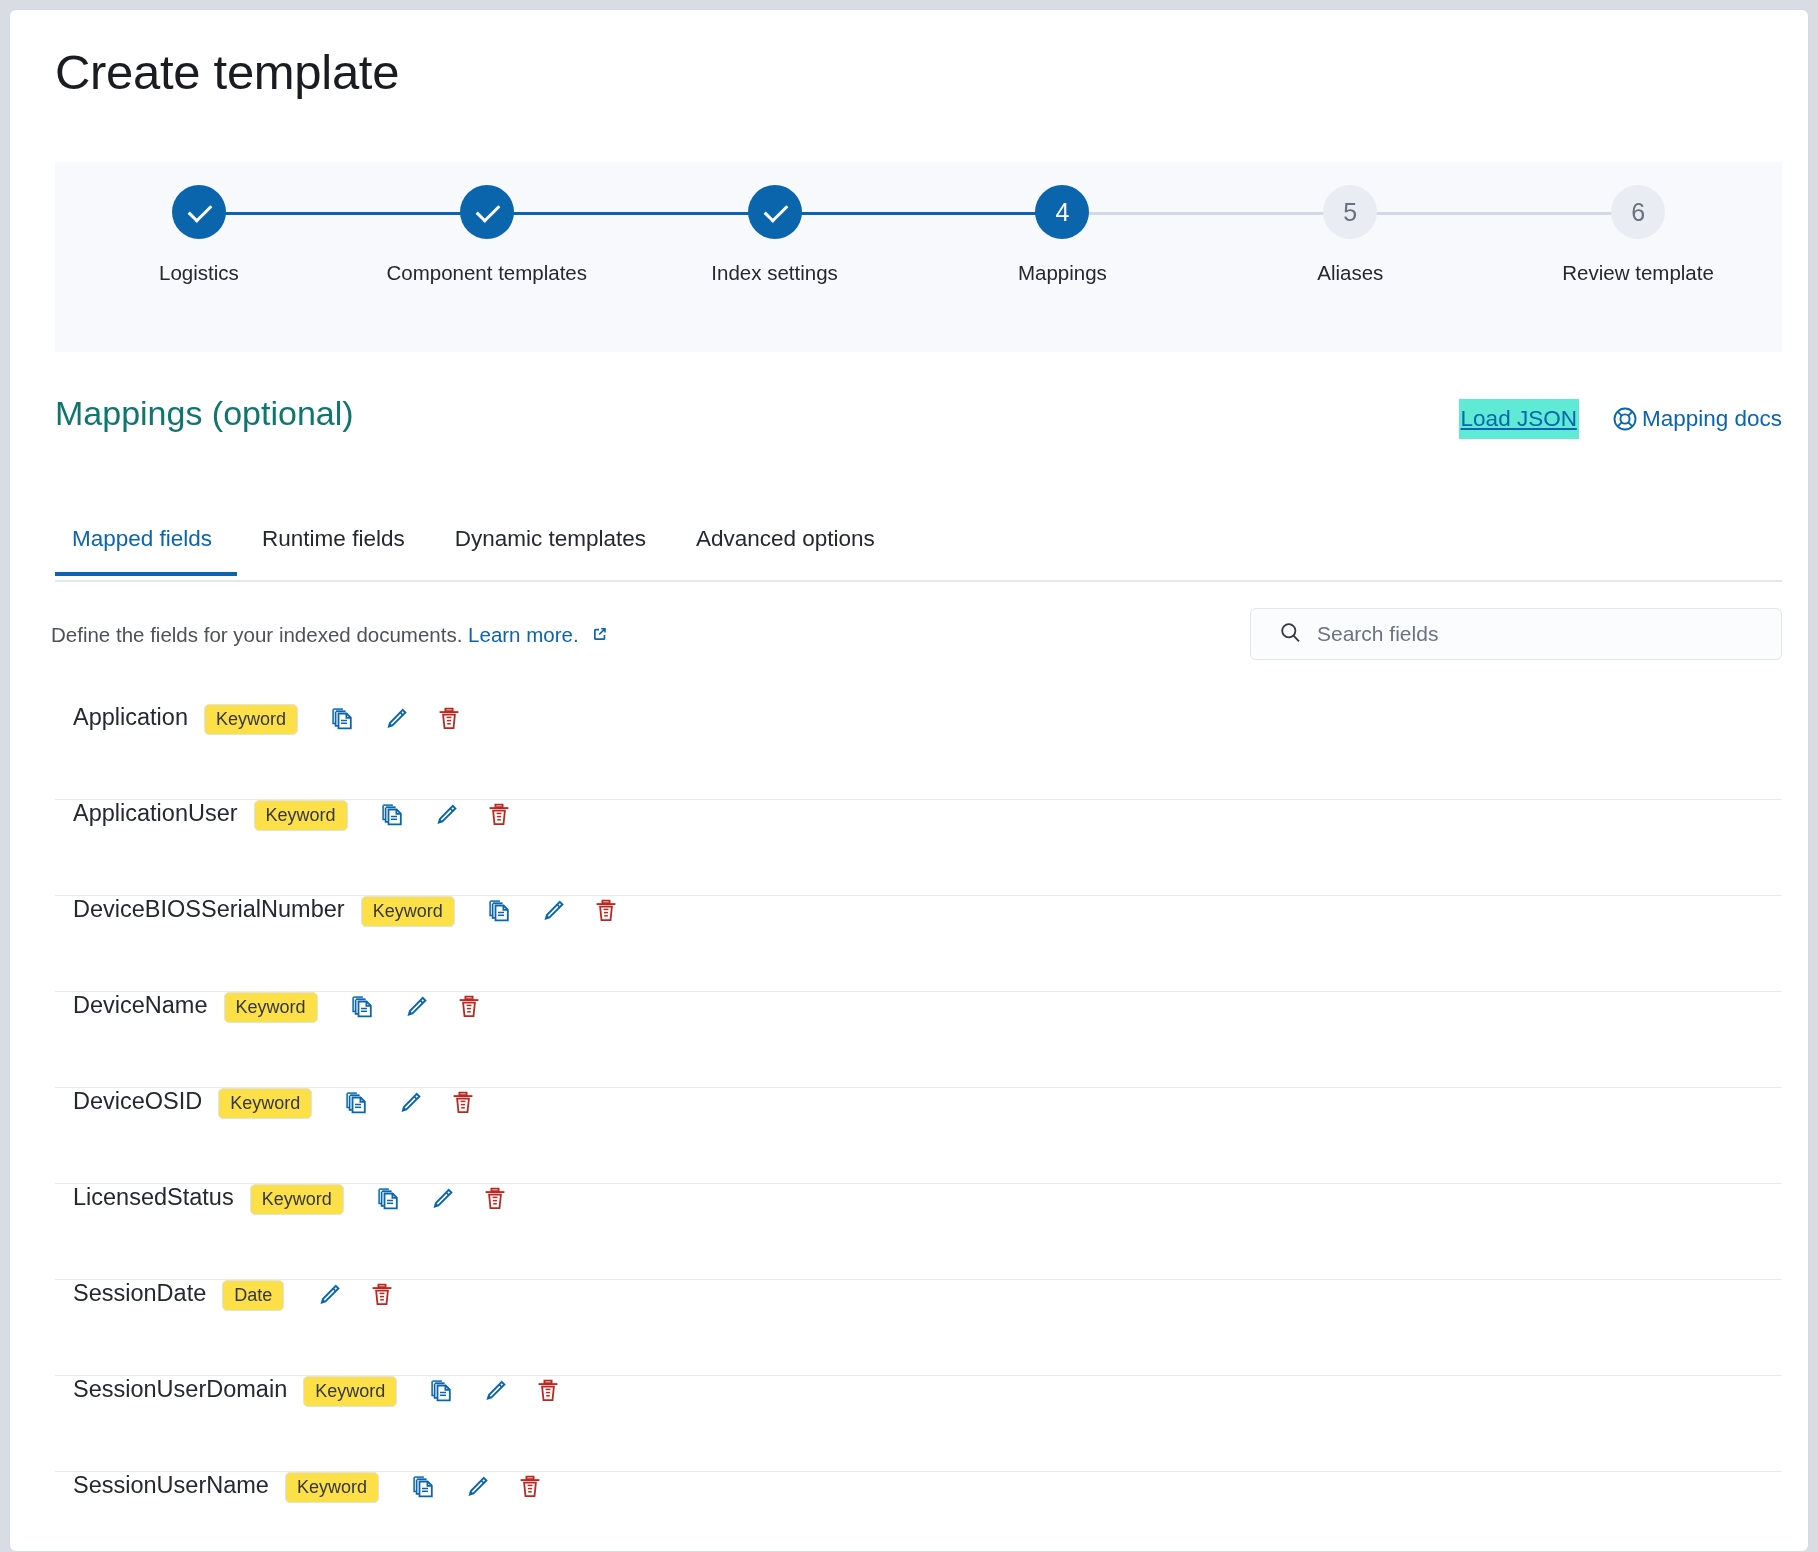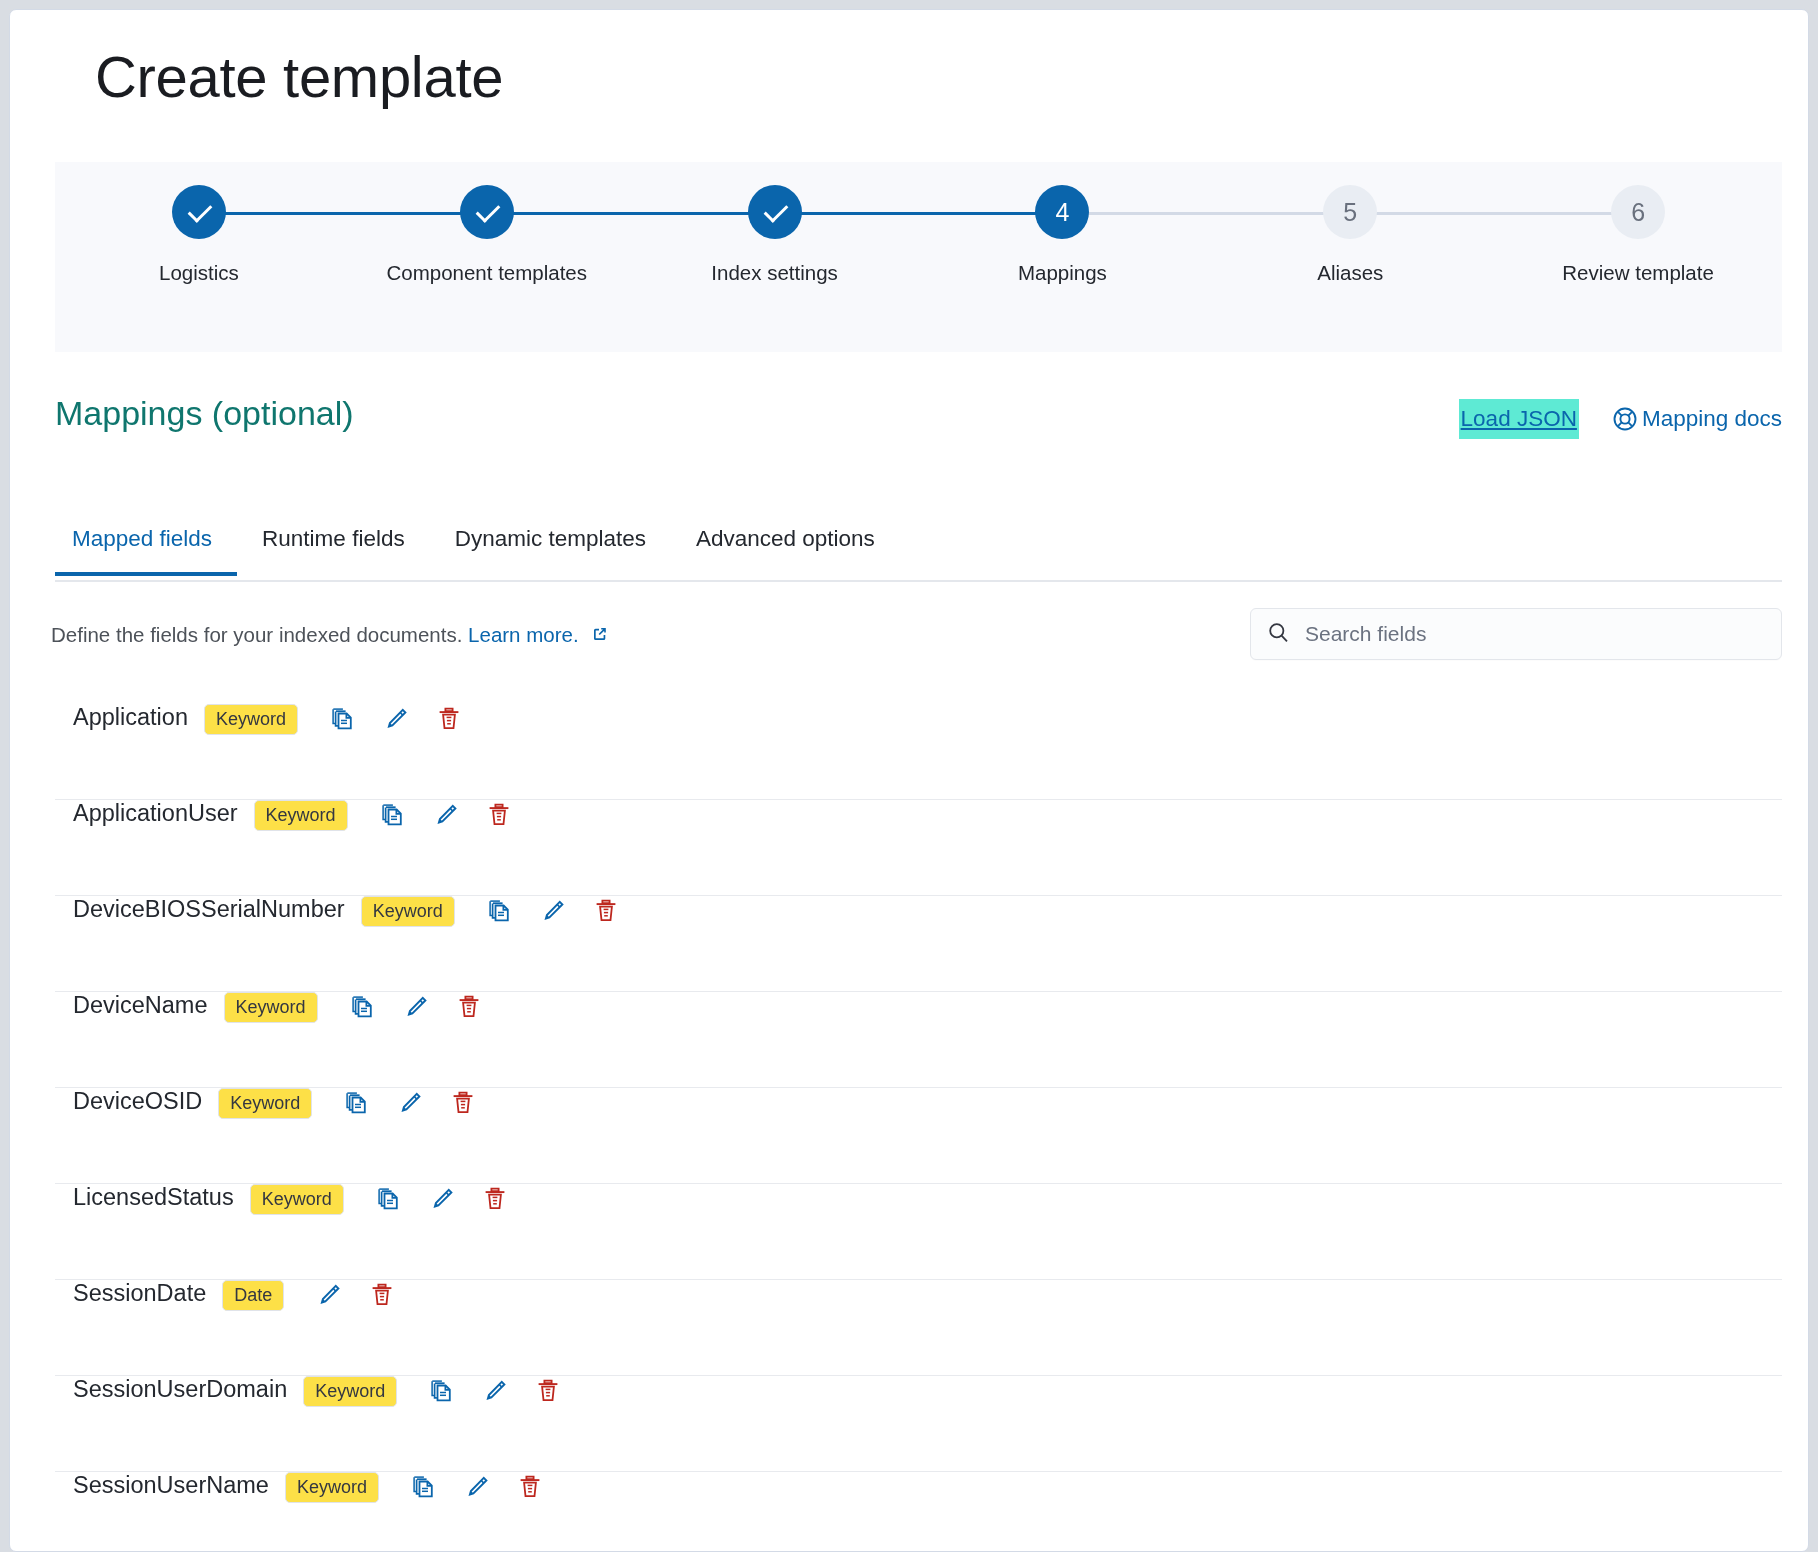--- a/index.html
+++ b/index.html
@@ -14,26 +14,25 @@
     left: 9px; top: 9px;
     width: 1800px; height: 1543px;
     background: #FFFFFF;
     border: 1px solid #D3DAE6;
     border-radius: 7px;
     overflow: hidden;
   }
   .page-title {
     position: absolute;
     left: 45px; top: 38px;
-    font-size: 58px;
+    font-size: 49px;
     font-weight: 400;
     color: #1A1C21;
     letter-spacing: -0.3px;
     line-height: 1;
-    margin-left: 40px;
   }
 
   
   .stepper {
     position: absolute;
     left: 45px; top: 152px;
     width: 1727px; height: 190px;
     background: #F8F9FC;
   }
   .step {
@@ -173,21 +172,21 @@
   }
   .search-box {
     position: absolute;
     left: 1240px; top: 598px;
     width: 532px; height: 52px;
     background: #FBFCFD;
     border: 1px solid #E3E6EB;
     border-radius: 6px;
     display: flex;
     align-items: center;
-    padding: 0 16px;
+    padding: 0 28px;
     gap: 13px;
     box-shadow: 0 1px 1px rgba(0,0,0,0.015);
   }
   .search-box input {
     border: none;
     outline: none;
     background: transparent;
     font-family: "Liberation Sans", sans-serif;
     font-size: 21px;
     color: #24282F;

